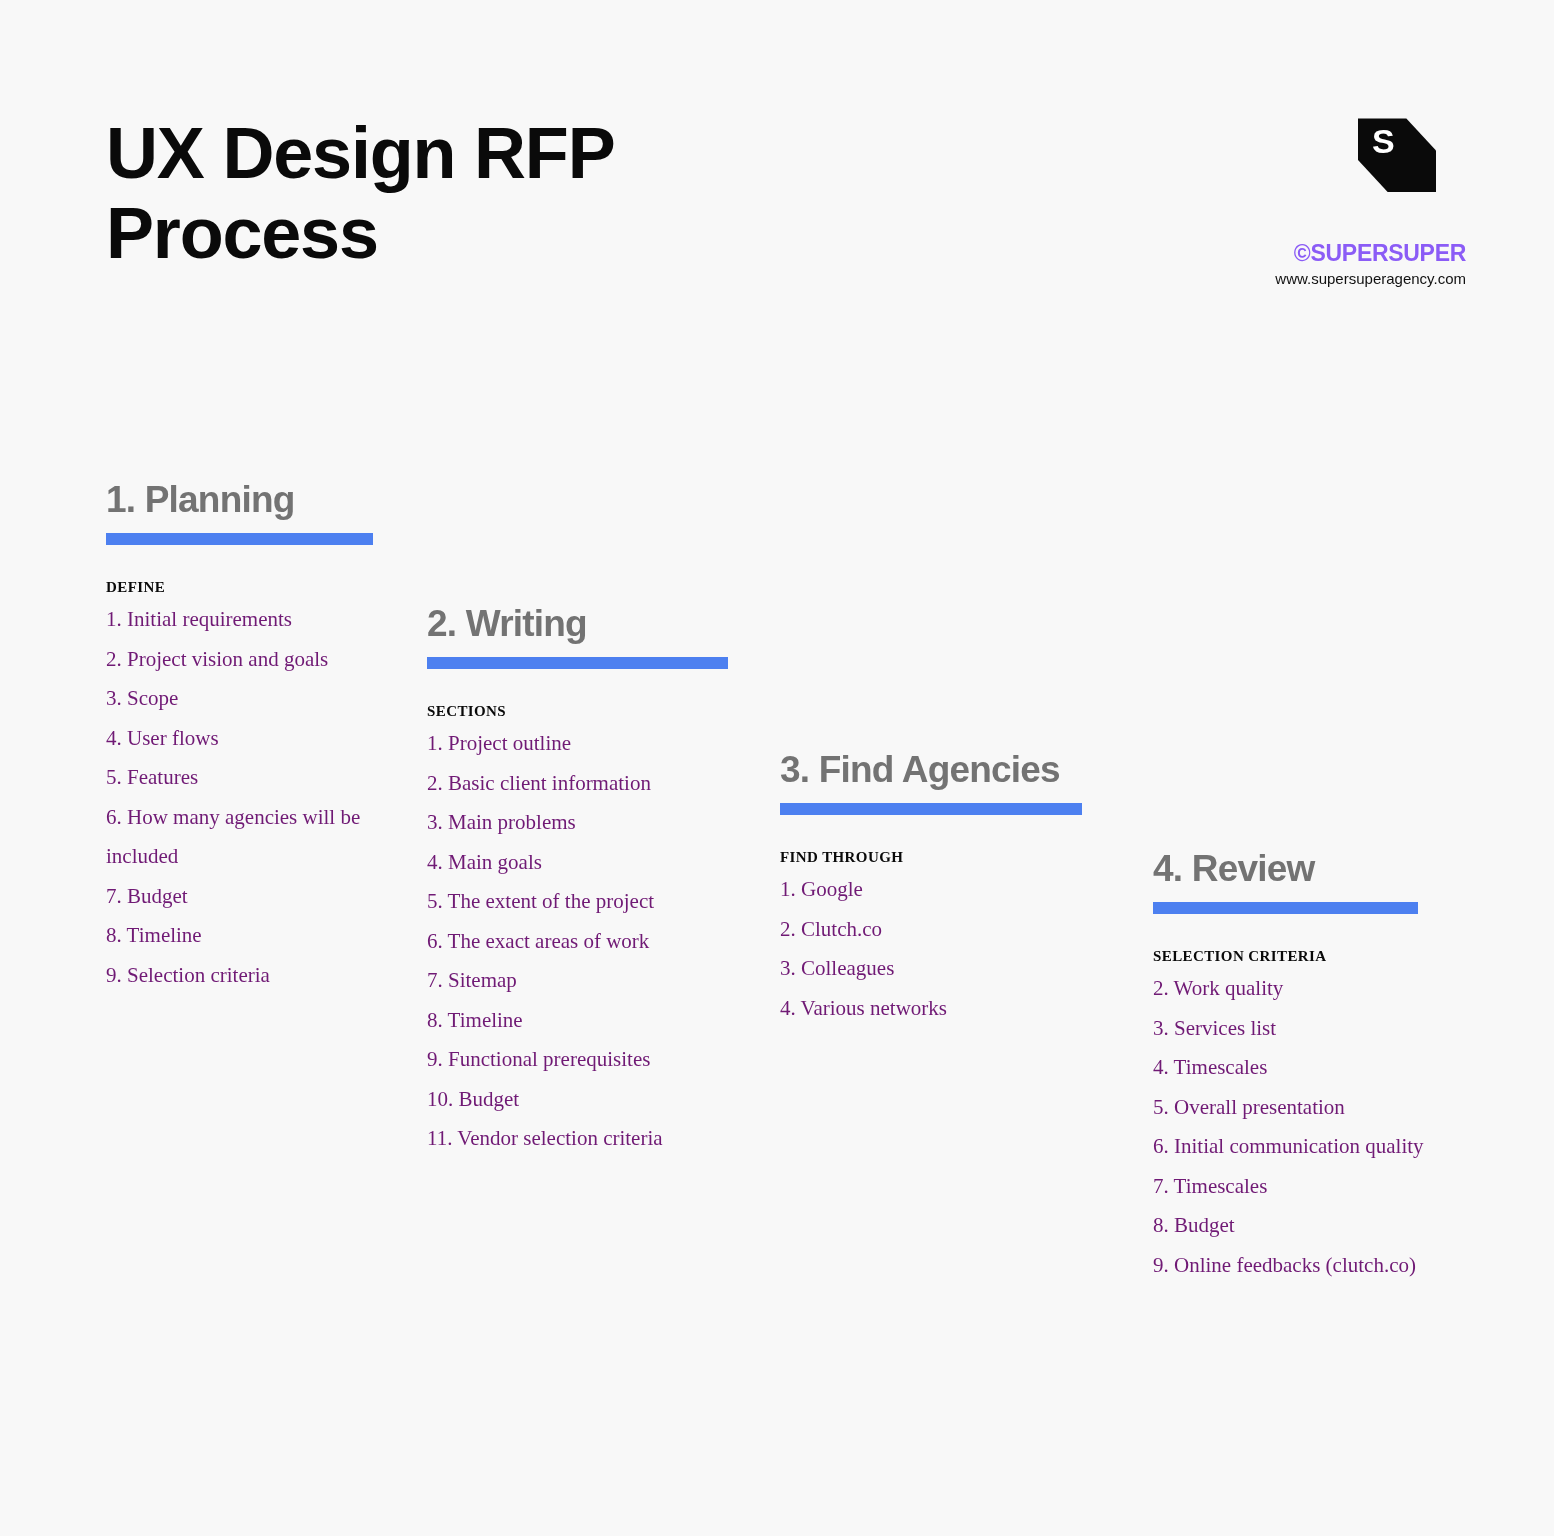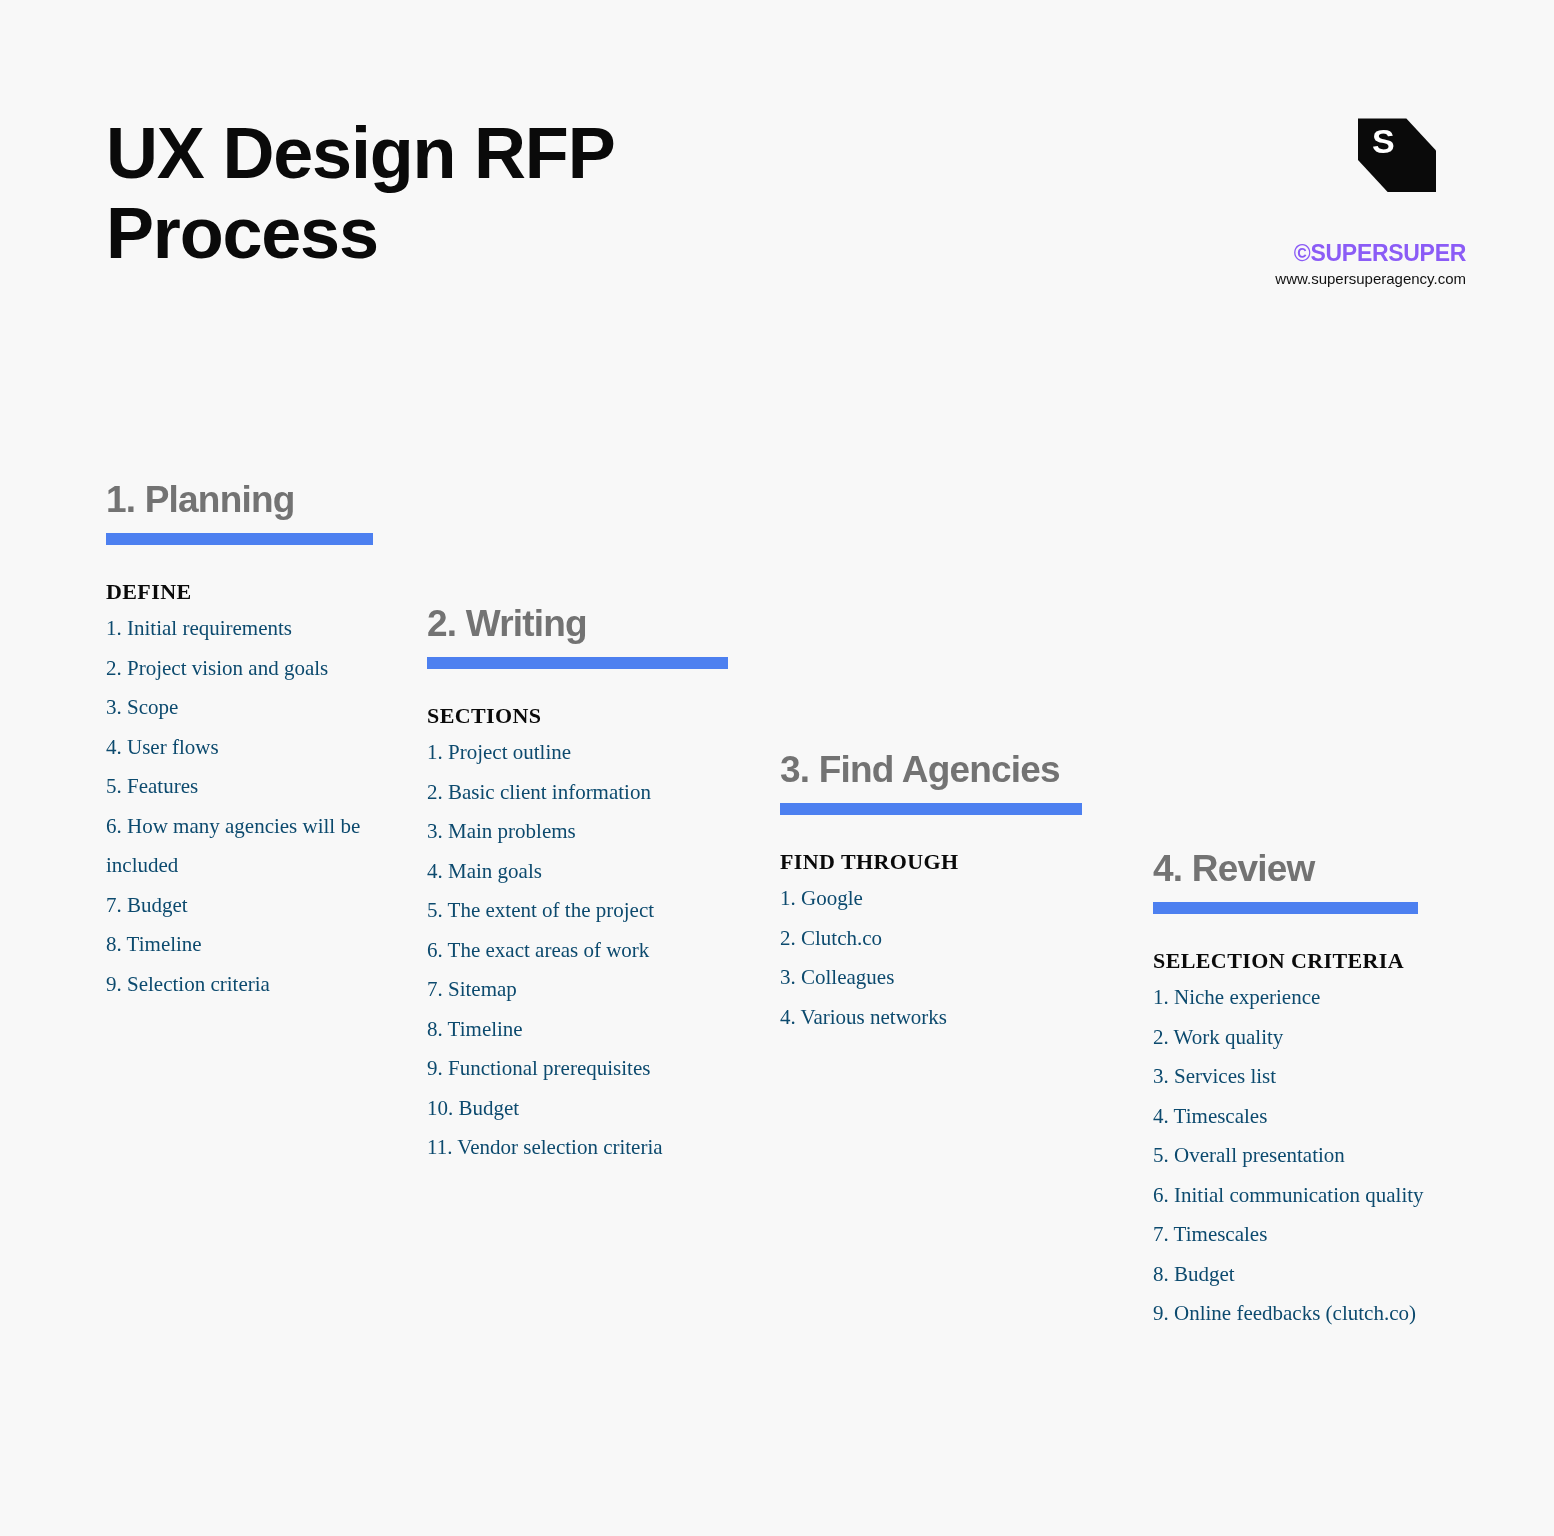--- a/index.html
+++ b/index.html
@@ -75,30 +75,30 @@
   }
   .step-rule {
     height:12px;
     background:#4d80f0;
     margin-top:11px;
   }
   .step-label {
     margin-top:34px;
     font-family:"Liberation Serif", serif;
     font-weight:700;
-    font-size:22px;
+    font-size:15px;
     letter-spacing:0.4px;
     color:#0a0a0a;
   }
   .step-list { list-style:none; margin-top:4px; }
   .step-list li {
     font-family:"Liberation Serif", serif;
     font-size:21px;
     line-height:39.5px;
-    color:#0c4a6e;
+    color:#701a75;
   }
 
   
   #step-1 { left:106px; top:478px; width:300px; }
   #step-1 .step-rule { width:267px; }
   #step-2 { left:427px; top:602px; width:305px; }
   #step-2 .step-rule { width:301px; }
   #step-3 { left:780px; top:748px; width:320px; }
   #step-3 .step-rule { width:302px; }
   #step-4 { left:1153px; top:847px; width:330px; }
@@ -167,21 +167,20 @@
         <li>3. Colleagues</li>
         <li>4. Various networks</li>
       </ul>
   </section>
 
   <section class="step" id="step-4">
     <div class="step-title">4. Review</div>
     <div class="step-rule"></div>
     <div class="step-label">SELECTION CRITERIA</div>
     <ul class="step-list">
-        <li>1. Niche experience</li>
         <li>2. Work quality</li>
         <li>3. Services list</li>
         <li>4. Timescales</li>
         <li>5. Overall presentation</li>
         <li>6. Initial communication quality</li>
         <li>7. Timescales</li>
         <li>8. Budget</li>
         <li>9. Online feedbacks (clutch.co)</li>
       </ul>
   </section>

